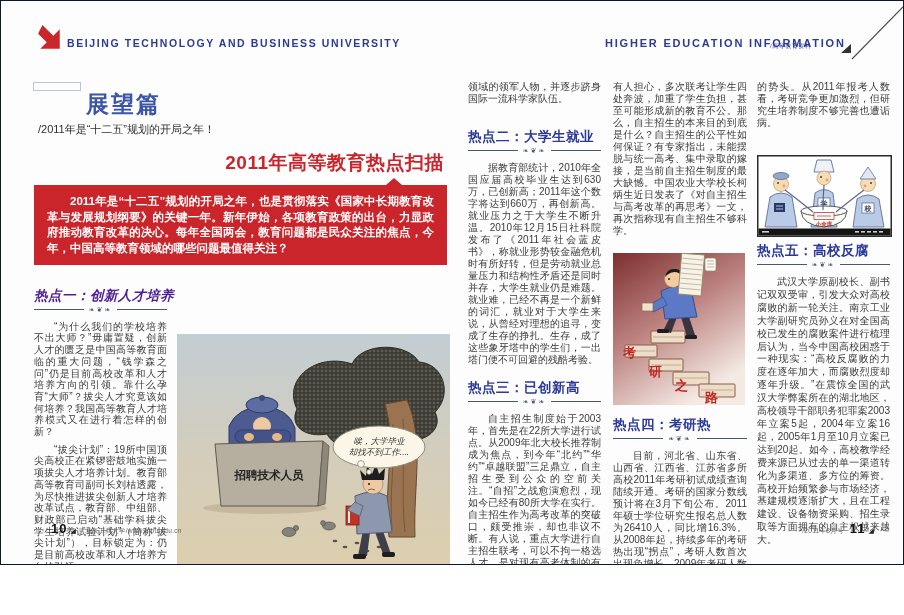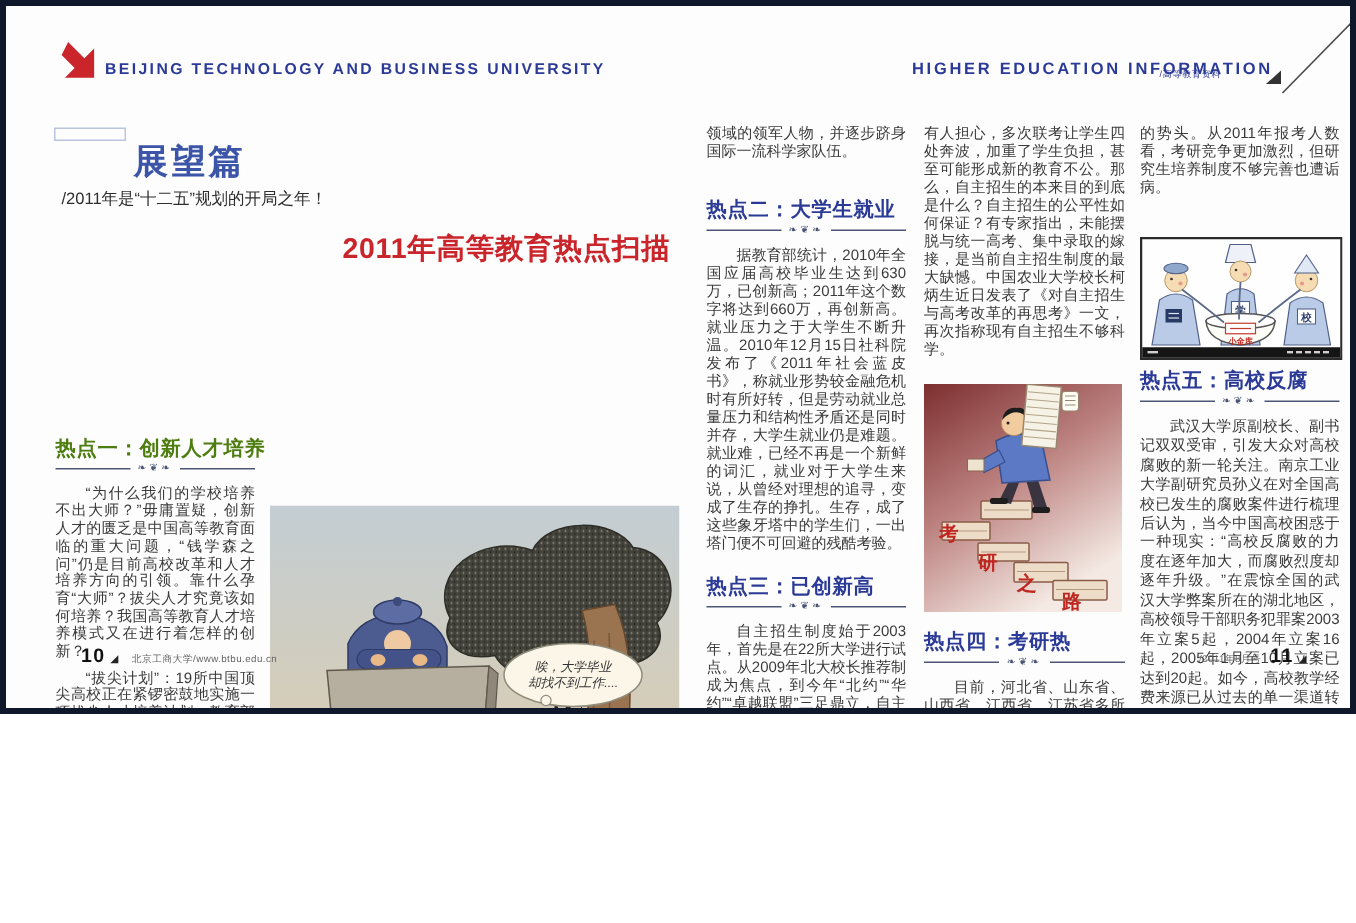--- a/index.html
+++ b/index.html
@@ -1,19 +1,19 @@
 <!DOCTYPE html>
 <html><head>
 <meta charset="utf-8">
 <style>
   html,body { margin:0; padding:0; background:#ffffff; }
   #sheet {
-    position:relative; width:904px; height:476px; background:#fdfdfd;
+    position:relative; width:904px; height:565px; background:#fdfdfd;
     font-family:"Liberation Sans","DejaVu Sans",sans-serif;
-    overflow:hidden; border:4px solid #0f172a; box-sizing:border-box;
+    overflow:hidden; border:1px solid #0f172a; box-sizing:border-box;
   }
   .abs { position:absolute; }
   
   .brand { color:#2b3a96; font-weight:bold; white-space:nowrap; }
   .brand-left  { left:66px; top:36px; font-size:10.5px; letter-spacing:1.6px; }
   .brand-right { left:604px; top:36px; font-size:11px; letter-spacing:1.8px; }
   .brand-note  { left:769px; top:41px; font-size:6px; color:#2b3a96; letter-spacing:0.5px; }
   .blue-tag-box { left:32px; top:81px; width:46px; height:7px; border:1px solid #b9c4de; }
   
   .section-label { left:37px; top:88px; font-size:23px; font-weight:bold; color:#3c55a8; letter-spacing:2px;margin-left:48px; }
@@ -29,21 +29,21 @@
     border-left:8px solid transparent; border-right:8px solid transparent;
     border-bottom:7px solid #c9252b;
   }
   
   .col { position:absolute; width:133px; font-size:10px; line-height:12px; text-align:justify; color:#3a3a3a; }
   .tight { line-height:11.7px; }
   .loose { line-height:12.9px; }
   .para { text-indent:2em; margin:0 0 6px 0; }
   .cont { margin:0; }
   .hotspot-title { font-size:13.5px; font-weight:bold; margin:0; white-space:nowrap; letter-spacing:0.5px; }
-  .hot-red  { color:#4d7c0f; }
+  .hot-red  { color:#4c1d95;font-style:italic; }
   .hot-blue { color:#2b3a96; }
   .divider { display:flex; align-items:center; margin:4px 0 8px 0; }
   .divider::before, .divider::after { content:""; flex:1; border-top:1.4px solid #4c5574; }
   .divider .orn { font-size:7px; color:#4c5574; padding:0 5px; letter-spacing:2px; line-height:7px; }
   .mt-h2 { margin-top:26px; } .mt-h3 { margin-top:16px; } .mt-h4 { margin-top:14px; } .mt-h5 { margin-top:8px; }
   .cartoon { display:block; }
   .cartoon1 { left:176px; top:333px; }
   .cartoon2 { margin-top:16px; }
   .cartoon3 { margin-top:26px; }
   .source-note { margin-top:22px; text-align:center; font-size:10px; font-weight:bold; color:#333; text-indent:0; }
@@ -68,20 +68,24 @@
     </svg>
   </span>
   <div class="abs brand brand-left">BEIJING TECHNOLOGY AND BUSINESS UNIVERSITY</div>
   <div class="abs brand brand-right">HIGHER EDUCATION INFORMATION</div>
   <div class="abs brand-note">/高等教育资料</div>
   <div class="abs blue-tag-box"></div>
 
   <div class="abs section-label">展望篇</div>
   <div class="abs section-sub">/2011年是“十二五”规划的开局之年！</div>
   <div class="abs article-title">2011年高等教育热点扫描</div>
+  <div class="abs lead-box">
+    <span class="lead-notch"></span>
+    <span>2011年是“十二五”规划的开局之年，也是贯彻落实《国家中长期教育改革与发展规划纲要》的关键一年。新年伊始，各项教育政策的出台，力显政府推动教育改革的决心。每年全国两会，教育问题都是民众关注的焦点，今年，中国高等教育领域的哪些问题最值得关注？</span>
+  </div>
 
   <div class="col tight" style="left:33px;top:289px;">
     <h3 class="hotspot-title hot-red">热点一：创新人才培养</h3>
     <div class="divider">
         <span class="orn">❧❦❧</span>
       </div>
     <p class="para">“为什么我们的学校培养不出大师？”毋庸置疑，创新人才的匮乏是中国高等教育面临的重大问题，“钱学森之问”仍是目前高校改革和人才培养方向的引领。靠什么孕育“大师”？拔尖人才究竟该如何培养？我国高等教育人才培养模式又在进行着怎样的创新？</p>
     <p class="para">“拔尖计划”：19所中国顶尖高校正在紧锣密鼓地实施一项拔尖人才培养计划。教育部高等教育司副司长刘桔透露，为尽快推进拔尖创新人才培养改革试点，教育部、中组部、财政部已启动“基础学科拔尖学生培养试验计划”（简称“拔尖计划”），目标锁定为：仍是目前高校改革和人才培养方向的引领</p>
   </div>
 

